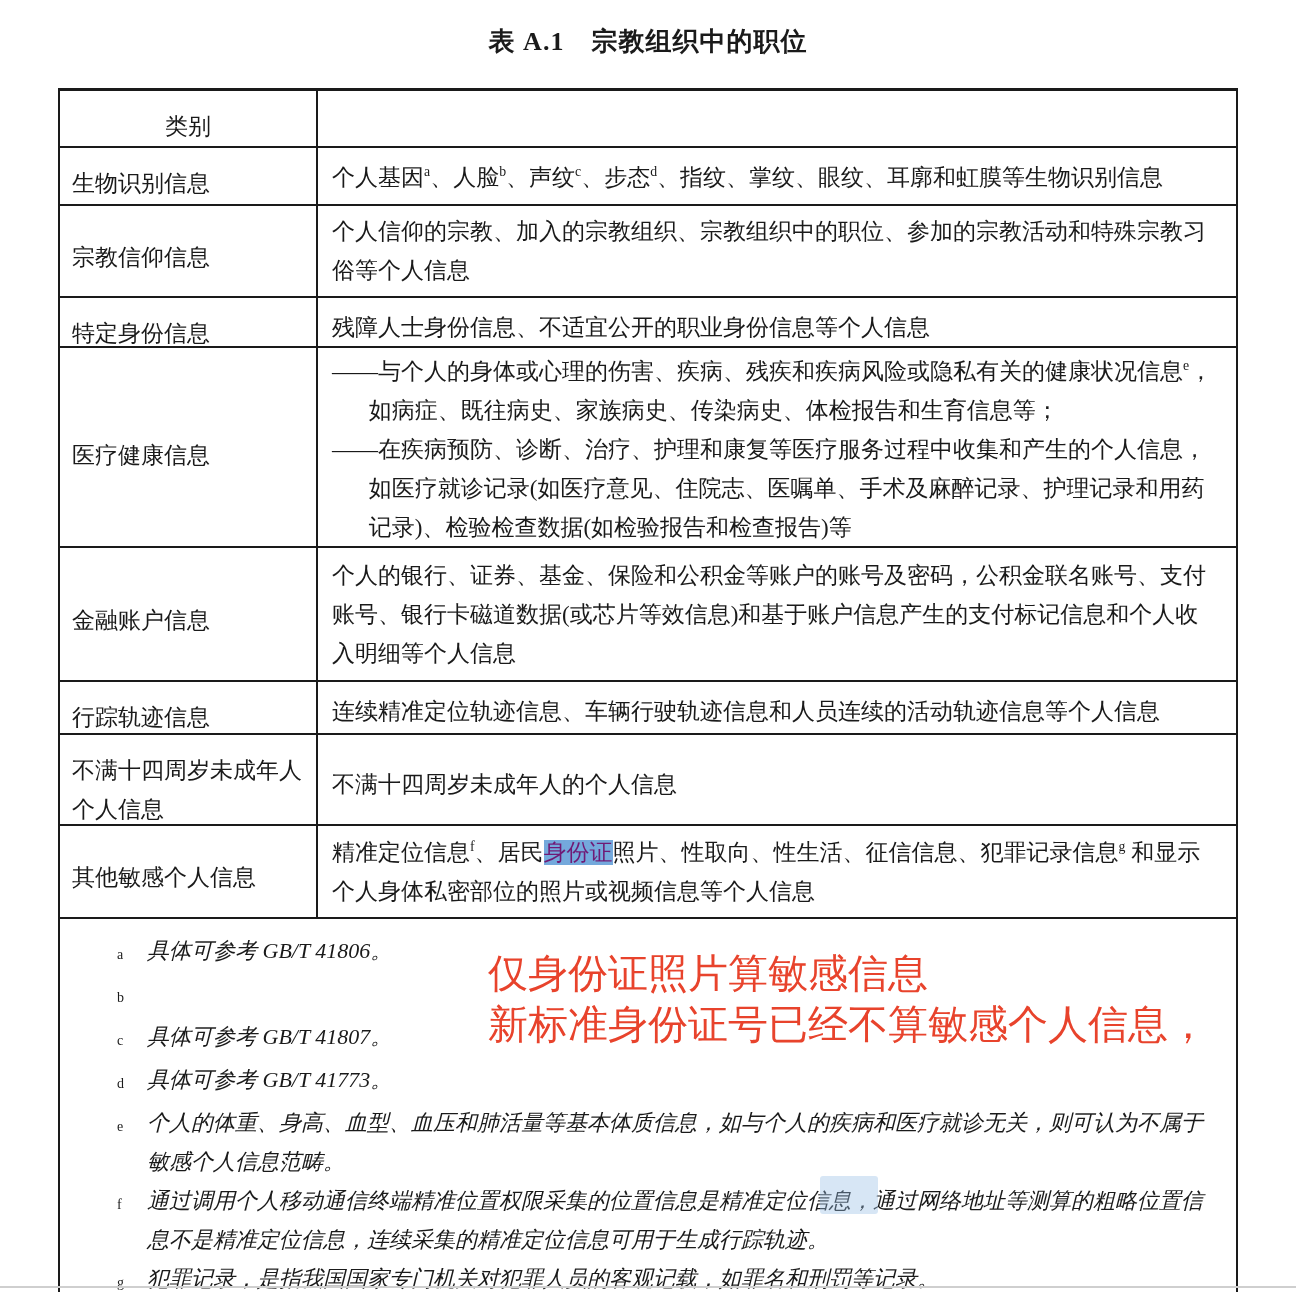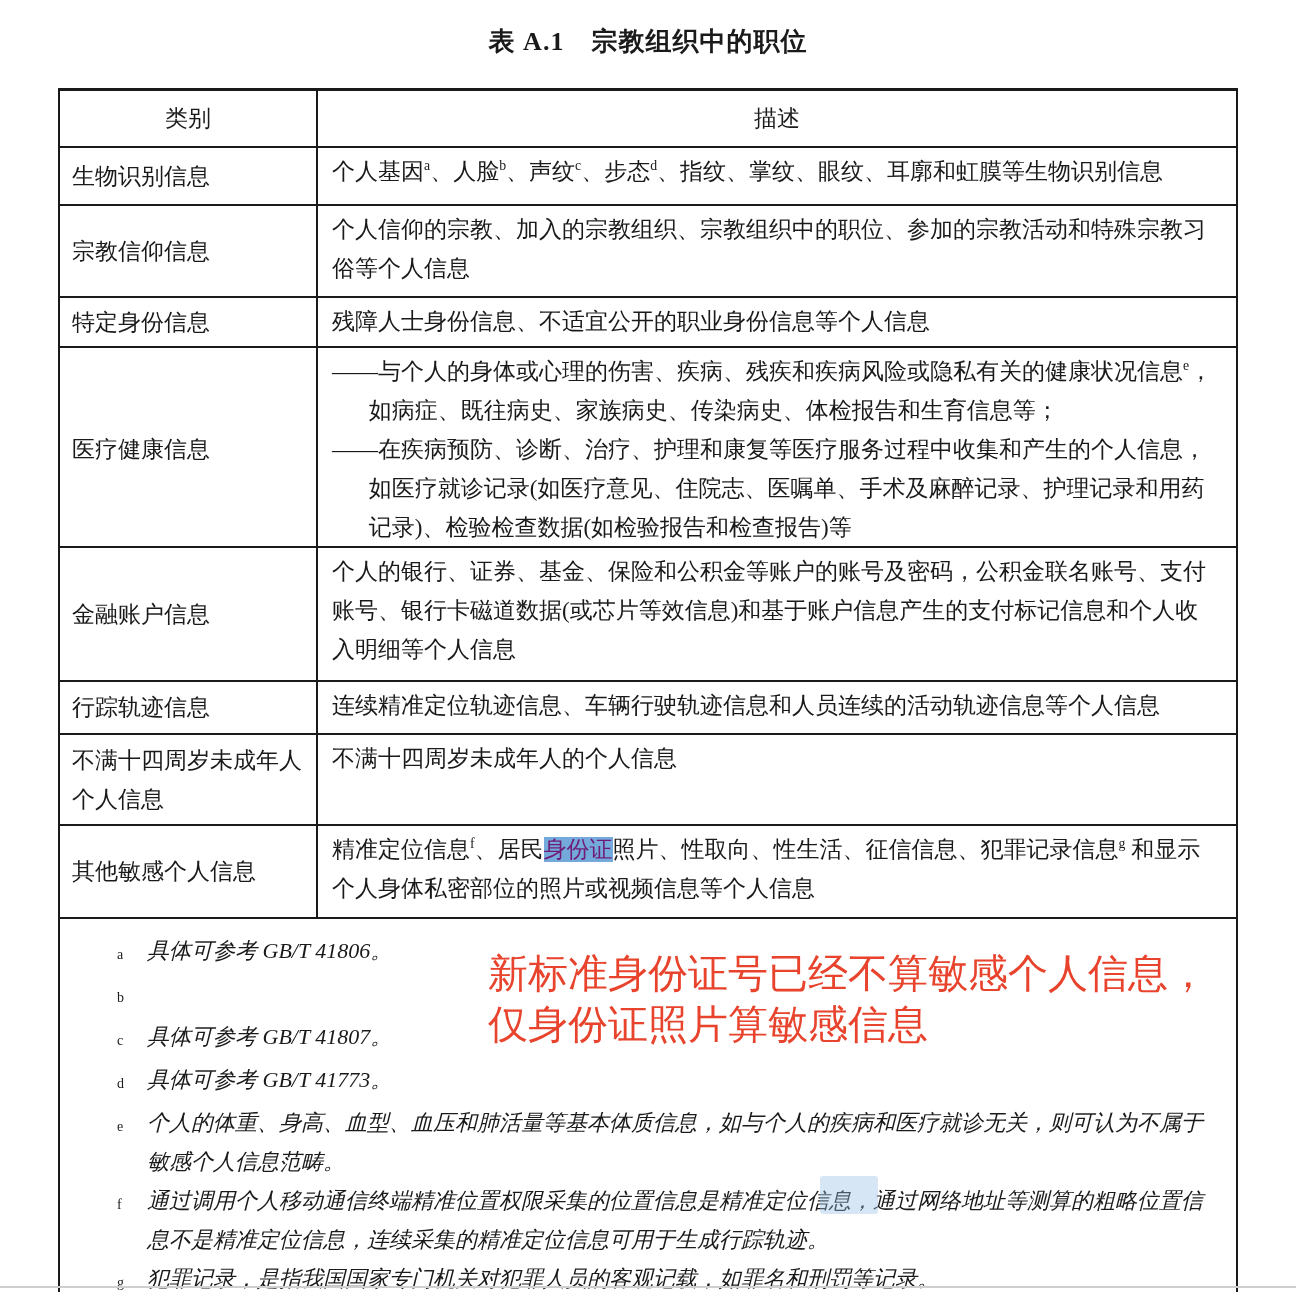--- a/index.html
+++ b/index.html
@@ -15,28 +15,28 @@
   .table{
     position:absolute;left:58px;top:88px;width:1180px;box-sizing:border-box;
     border:2px solid #1a1a1a;border-top-width:3px;border-bottom-width:4px;
     background:#fff;
   }
   .trow{display:grid;grid-template-columns:258px 1fr;}
   .trow + .trow, #rows .trow, .footnotes{border-top:2px solid #1a1a1a;}
   .cell{box-sizing:border-box;font-size:23px;line-height:39px;}
   .cat{
     border-right:2px solid #1a1a1a;display:flex;align-items:center;
-    padding:4px 10px 4px 12px;
+    padding:16px 10px 4px 12px;
   }
   .desc{
-    display:flex;flex-direction:column;justify-content:flex-start;
+    display:flex;flex-direction:column;justify-content:center;
     padding:4px 16px 4px 14px;
   }
   .trow.header{height:55px;}
-  .trow.header .cell{display:flex;align-items:center;justify-content:center;padding:0;}
+  .trow.header .cell{display:flex;align-items:center;justify-content:center;padding:16px;}
   #rows .trow:nth-child(1){height:56px;}
   #rows .trow:nth-child(2){height:90px;}
   #rows .trow:nth-child(3){height:48px;}
   #rows .trow:nth-child(4){height:198px;}
   #rows .trow:nth-child(5){height:132px;}
   #rows .trow:nth-child(6){height:51px;}
   #rows .trow:nth-child(7){height:89px;}
   #rows .trow:nth-child(8){height:91px;}
   .para{margin:0;}
   .para.hang{padding-left:1.6em;text-indent:-1.6em;}
@@ -60,21 +60,20 @@
   }
 </style>
 </head>
 <body>
 
 <div class="doc-title">表 A.1　宗教组织中的职位</div>
 
 <div class="table">
   <div class="trow header">
     <div class="cell cat">类别</div>
-    <div class="cell desc">描述</div>
   </div>
   <div id="rows">
       <div class="trow">
         <div class="cell cat">生物识别信息</div>
         <div class="cell desc">
           <div class="para"><span>个人基因</span><sup>a</sup><span>、人脸</span><sup>b</sup><span>、声纹</span><sup>c</sup><span>、步态</span><sup>d</sup><span>、指纹、掌纹、眼纹、耳廓和虹膜等生物识别信息</span></div>
         </div>
       </div>
       <div class="trow">
         <div class="cell cat">宗教信仰信息</div>
@@ -145,18 +144,18 @@
         <div class="fntext">通过调用个人移动通信终端精准位置权限采集的位置信息是精准定位信息，通过网络地址等测算的粗略位置信息不是精准定位信息，连续采集的精准定位信息可用于生成行踪轨迹。</div>
       </div>
       <div class="fnote">
         <div class="fnmark">g</div>
         <div class="fntext">犯罪记录，是指我国国家专门机关对犯罪人员的客观记载，如罪名和刑罚等记录。</div>
       </div>
     </div>
 </div>
 
 <div class="annotation" style="color: rgb(232, 67, 44);">
+  <div>仅身份证照片算敏感信息</div>
   <div>新标准身份证号已经不算敏感个人信息，</div>
-  <div>仅身份证照片算敏感信息</div>
 </div>
 
 <div class="watermark"></div>
 <div class="page-edge"></div>
 
 </body></html>

